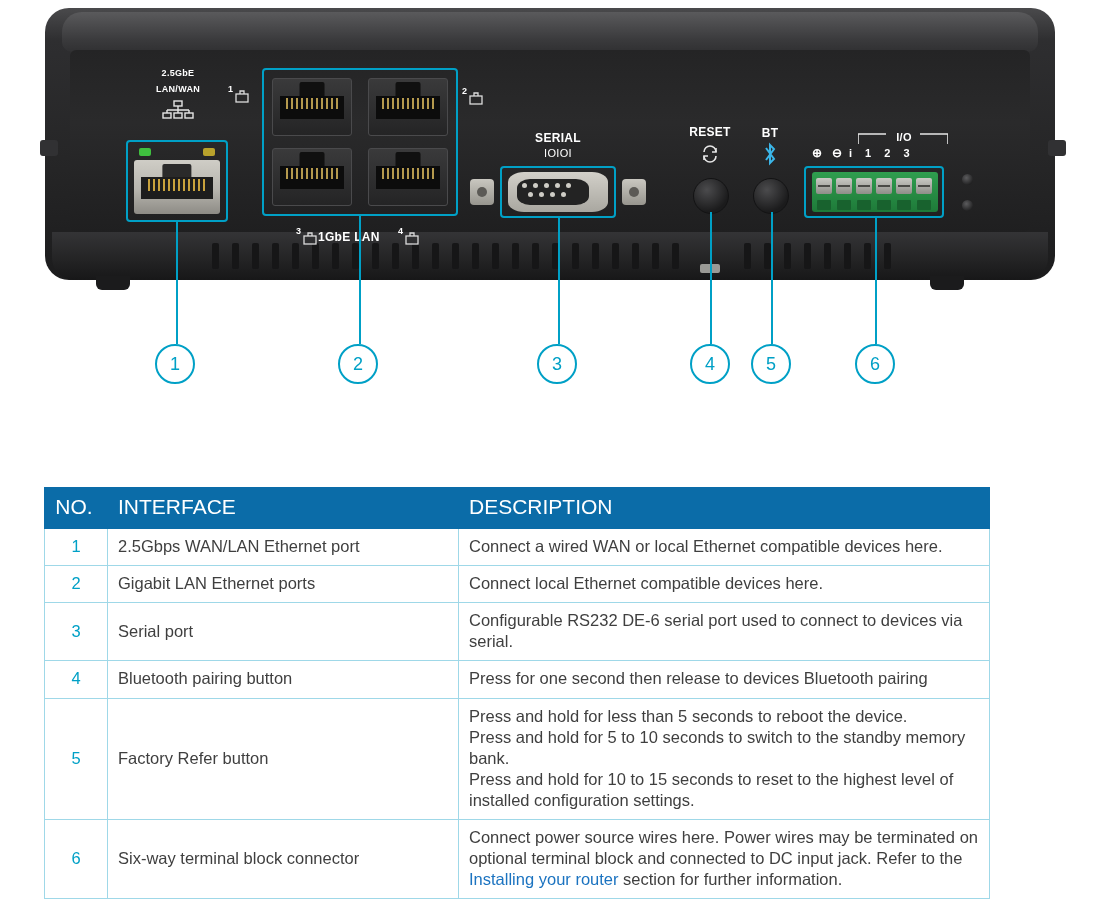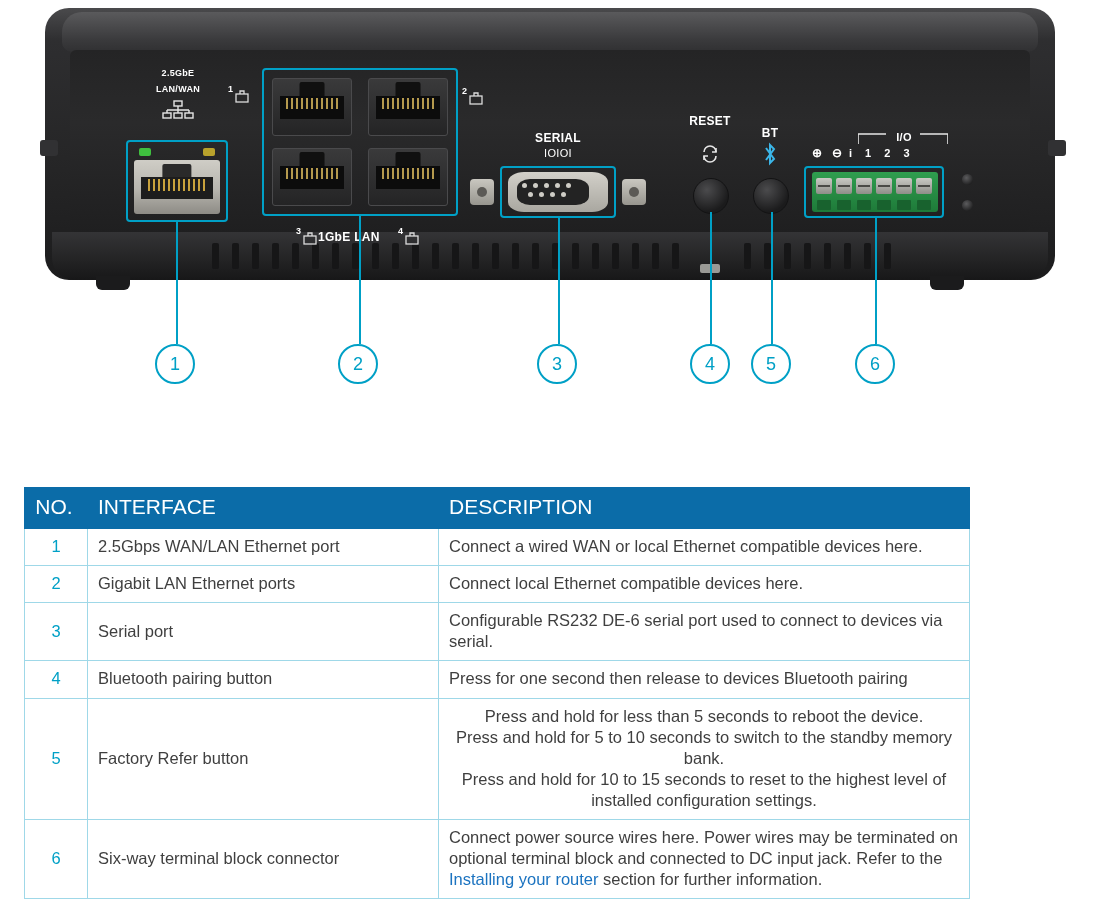--- a/index.html
+++ b/index.html
@@ -298,21 +298,21 @@
     color: #00a0c6;
     font-size: 18px;
     line-height: 36px;
     text-align: center;
     background: #ffffff;
   }
 
   
   #legend-table {
     position: absolute;
-    left: 24px;
+    left: 44px;
     top: 487px;
     width: 946px;
     border-collapse: collapse;
     font-size: 16.5px;
   }
   #legend-table th {
     background: #0b6ca8;
     color: #ffffff;
     font-weight: normal;
     font-size: 21px;
@@ -471,21 +471,21 @@
       <i style="left:22px; top:0px;"></i>
         <i style="left:33px; top:0px;"></i>
       <i style="left:44px; top:0px;"></i>
       <i style="left:6px;  top:9px;"></i>
         <i style="left:17px; top:9px;"></i>
       <i style="left:28px; top:9px;"></i>
         <i style="left:39px; top:9px;"></i>
     </div>
   </div>
 
-  <div class="dev-label" style="left:660px; top:114px; width:100px;">RESET</div>
+  <div class="dev-label" style="left:660px; top:125px; width:100px;">RESET</div>
   <svg style="position:absolute;left:700px;top:144px;" width="20" height="20" viewBox="0 0 20 20">
     <path d="M4 8 A6 6 0 0 1 16 8" fill="none" stroke="#e6e6e6" stroke-width="1.6"></path>
     <path d="M16 12 A6 6 0 0 1 4 12" fill="none" stroke="#e6e6e6" stroke-width="1.6"></path>
     <path d="M16 4 L16 8 L12 8" fill="none" stroke="#e6e6e6" stroke-width="1.6"></path>
     <path d="M4 16 L4 12 L8 12" fill="none" stroke="#e6e6e6" stroke-width="1.6"></path>
   </svg>
   <div class="round-btn" style="left:693px; top:178px;"></div>
 
   <div class="dev-label" style="left:740px; top:126px; width:60px;">BT</div>
   <svg style="position:absolute;left:761px;top:142px;" width="18" height="24" viewBox="0 0 18 24">
@@ -564,21 +564,21 @@
       <td>Configurable RS232 DE-6 serial port used to connect to devices via serial.</td>
     </tr>
     <tr>
       <td class="no-col">4</td>
       <td class="iface-col">Bluetooth pairing button</td>
       <td>Press for one second then release to devices Bluetooth pairing</td>
     </tr>
     <tr>
       <td class="no-col">5</td>
       <td class="iface-col">Factory Refer button</td>
-      <td style="white-space:pre-line;text-align:center;">Press and hold for less than 5 seconds to reboot the device.
+      <td style="white-space:pre-line;">Press and hold for less than 5 seconds to reboot the device.
 Press and hold for 5 to 10 seconds to switch to the standby memory bank.
 Press and hold for 10 to 15 seconds to reset to the highest level of installed configuration settings.</td>
     </tr>
     <tr>
       <td class="no-col">6</td>
       <td class="iface-col">Six-way terminal block connector</td>
       <td><span>Connect power source wires here. Power wires may be terminated on optional terminal block and connected to DC input jack. Refer to the </span><a href="#" class="desc-link">Installing your router</a><span> section for further information.</span></td>
     </tr>
   </tbody>
 </table>

